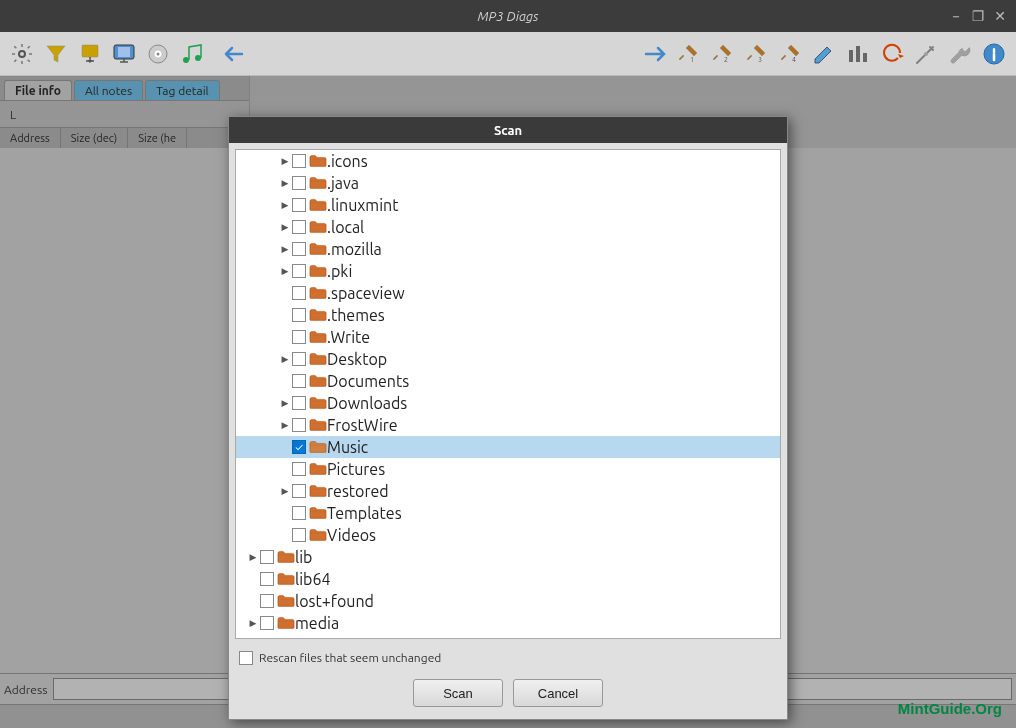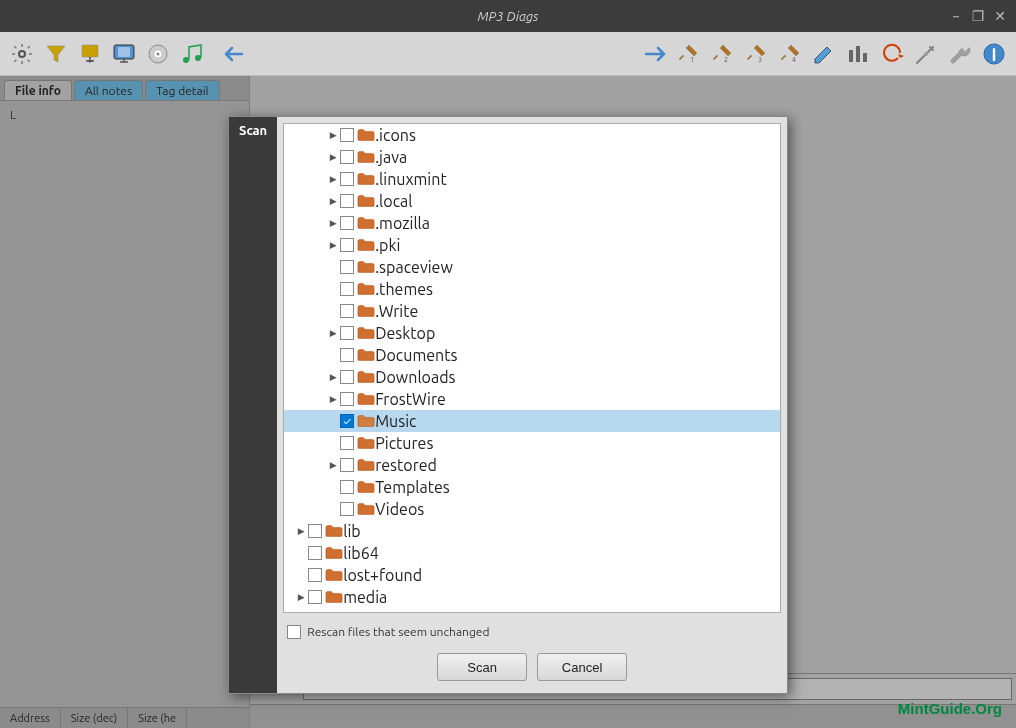--- a/index.html
+++ b/index.html
@@ -76,20 +76,21 @@
       flex: 1;
     }
 
     
     .tb-svg { width: 24px; height: 24px; }
 
     
     .main-area {
       display: flex;
       height: calc(100% - 44px);
+      flex-direction: column;
     }
 
     
     .left-panel {
       width: 250px;
       background: #d6d6d6;
       border-right: 1px solid #bbb;
       display: flex;
       flex-direction: column;
     }
@@ -191,21 +192,21 @@
       justify-content: center;
       z-index: 100;
     }
     .dialog {
       background: #e0e0e0;
       border: 1px solid #888;
       width: 560px;
       margin-top: 40px;
       box-shadow: 3px 3px 12px rgba(0,0,0,0.5);
       display: flex;
-      flex-direction: row;
+      flex-direction: column;
     }
     .dialog-titlebar {
       background: #3a3a3a;
       color: white;
       padding: 6px 10px;
       font-size: 13px;
       font-weight: bold;
       text-align: center;
     }
     .dialog-body {

